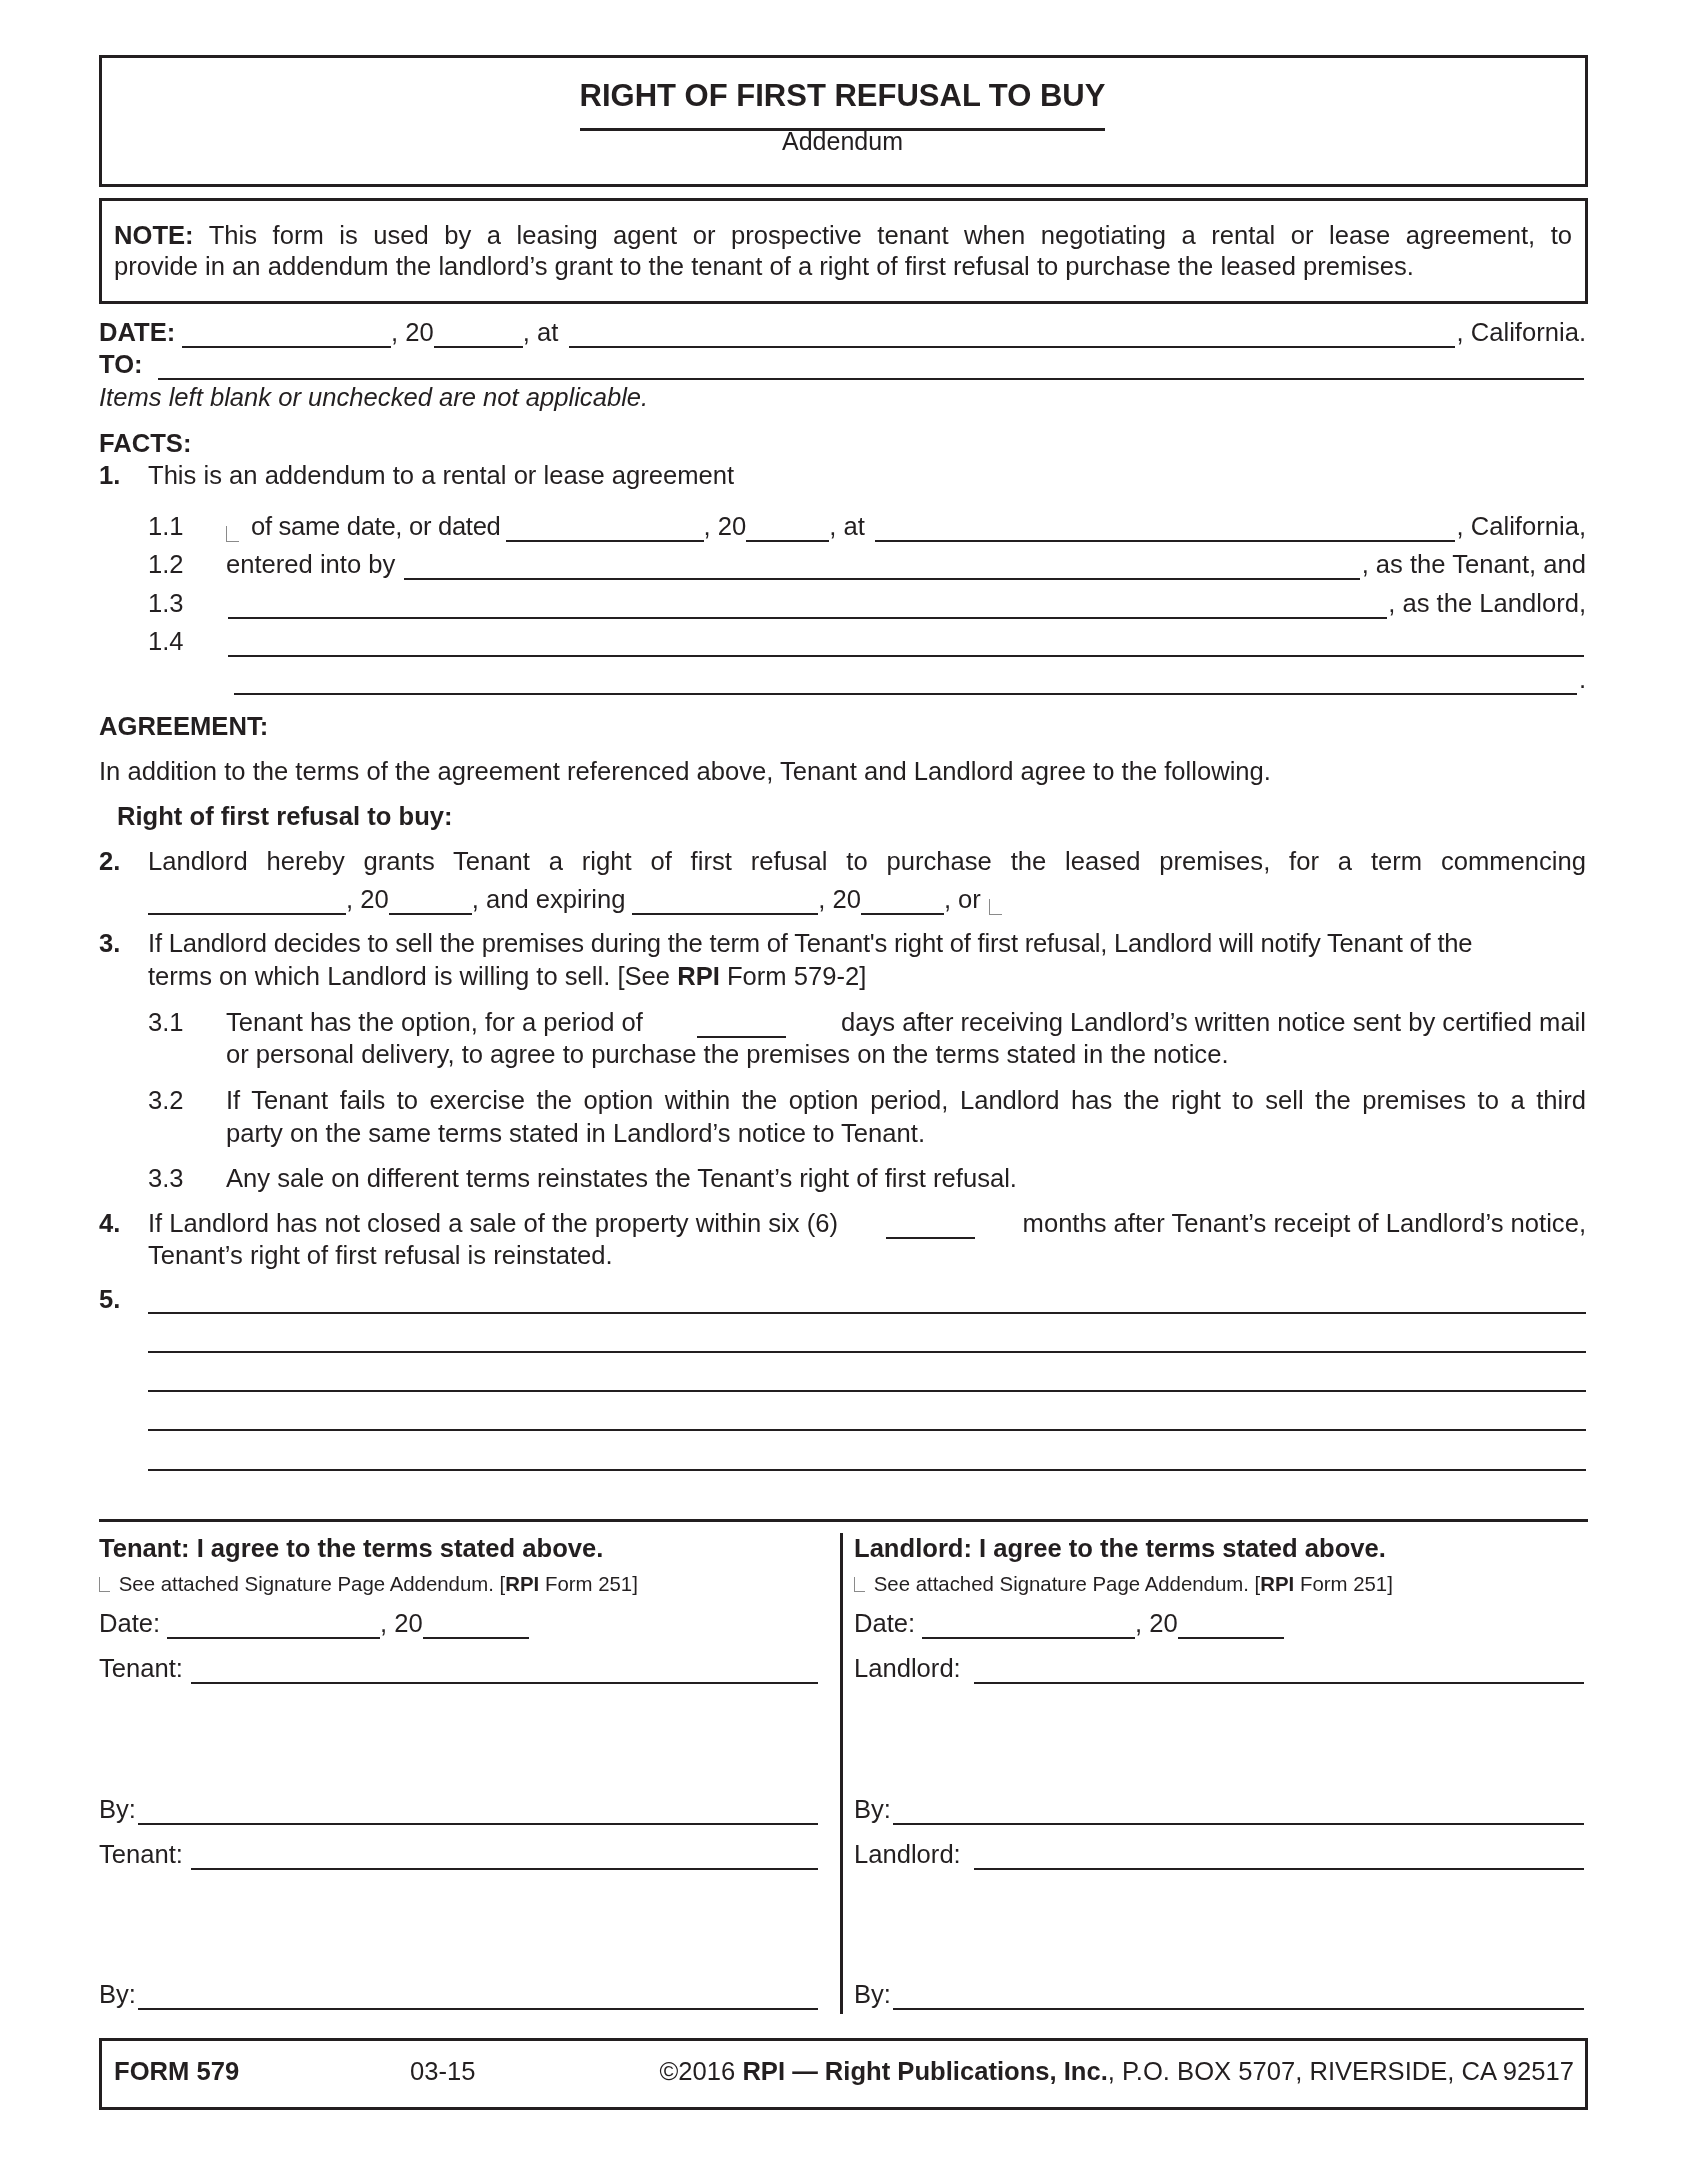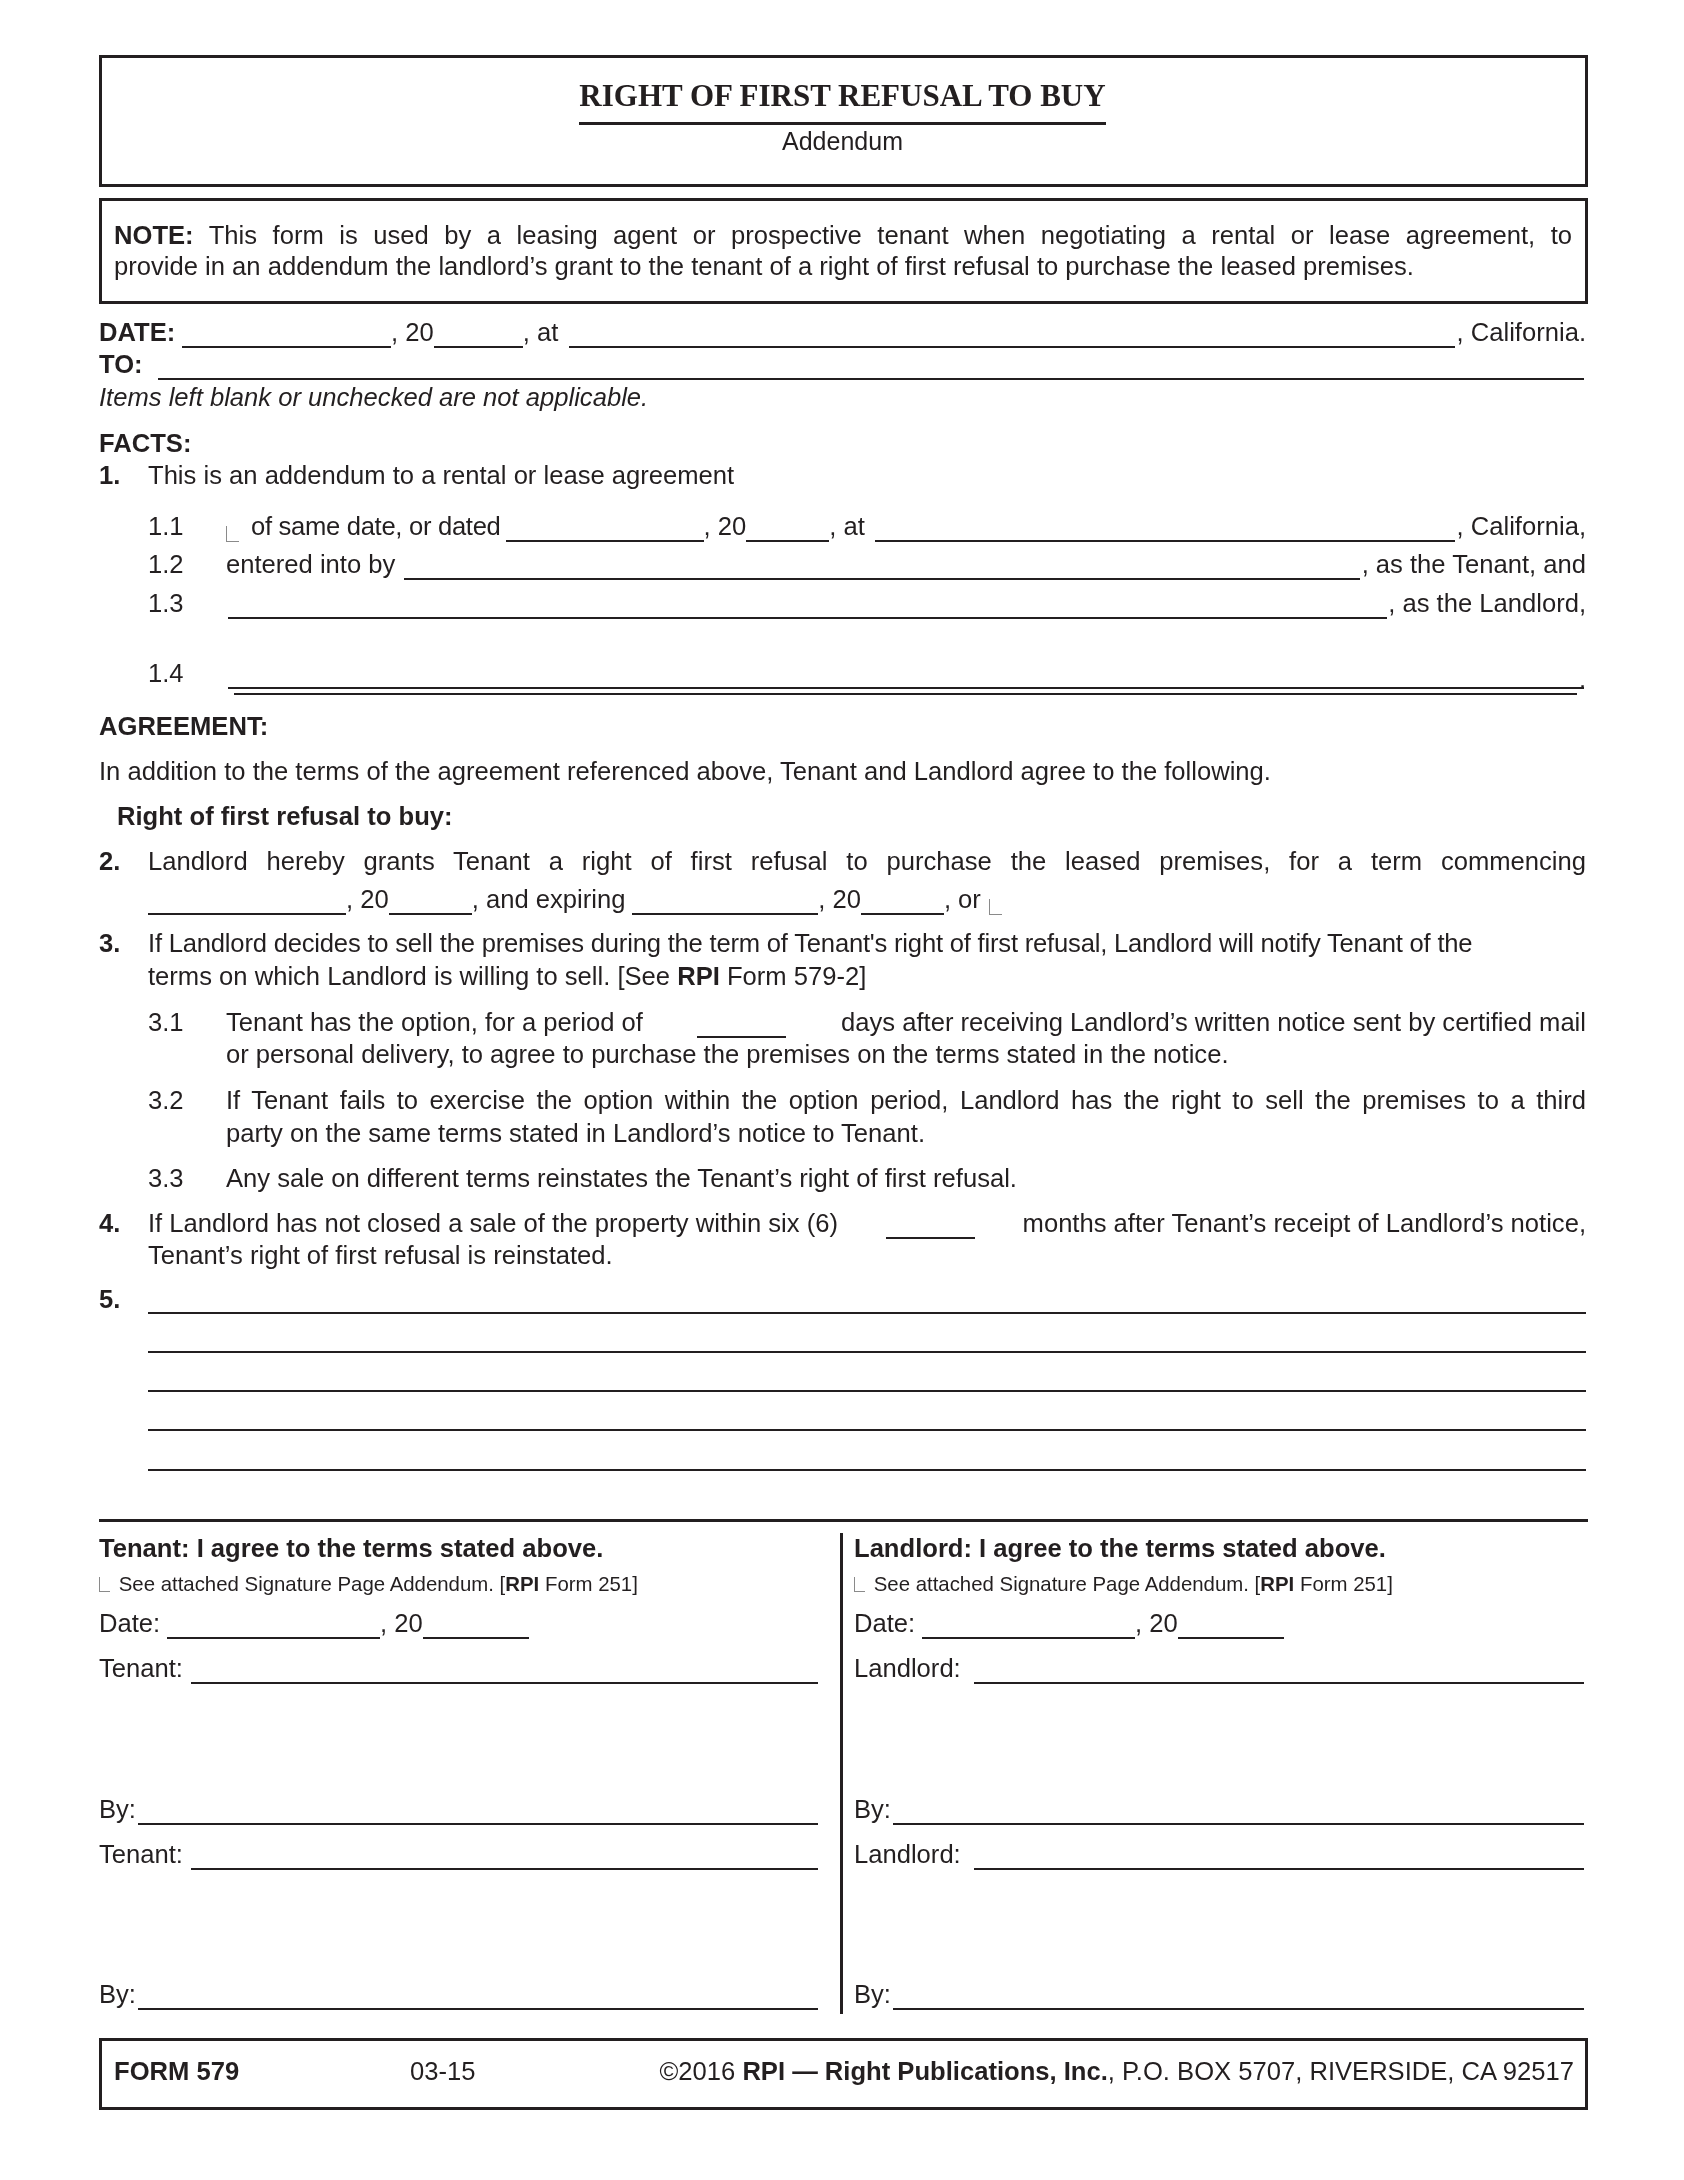--- a/index.html
+++ b/index.html
@@ -16,21 +16,21 @@
         border-bottom:1.7px solid #8a8a8a; margin-right:12px; vertical-align:-0.9px; cursor:pointer; }
   .row { position:absolute; display:flex; align-items:flex-end; white-space:nowrap; font-size:25.6px; line-height:31px; }
   .fill { flex:1; border-bottom:2.6px solid #231f20; height:20.4px; margin:0 1.7px; cursor:text; }
   .justify { text-align:justify; text-align-last:justify; }
 </style>
 </head>
 <body>
 
 <div class="box" style="left:99px;top:55px;width:1489px;height:132px;"></div>
 <div class="abs" style="left:0;width:1685px;top:78px;text-align:center;">
-  <span style="display:inline-block;font-size:31px;font-weight:bold;line-height:36px;border-bottom:3.4px solid #231f20;padding-bottom:8px;font-family:Liberation Serif, serif;">RIGHT OF FIRST REFUSAL TO BUY</span>
+  <span style="display:inline-block;font-size:31px;font-weight:bold;line-height:36px;border-bottom:3.4px solid #231f20;padding-bottom:14px;">RIGHT OF FIRST REFUSAL TO BUY</span>
 </div>
 <div class="abs t" style="left:0;width:1685px;top:126px;text-align:center;font-size:25px;">Addendum</div>
 
 <div class="box" style="left:99px;top:198px;width:1489px;height:106px;"></div>
 <div class="abs" style="left:114px;width:1458px;top:219px;font-size:25.6px;line-height:32px;text-align:justify;text-align-last:justify;">
   <span class="b">NOTE:</span>
   <span>This form is used by a leasing agent or prospective tenant when negotiating a rental or lease agreement, to</span>
 </div>
 <div class="abs t" style="left:114px;top:251px;">provide in an addendum the landlord’s grant to the tenant of a right of first refusal to purchase the leased premises.</div>
 
@@ -69,21 +69,21 @@
   <span style="margin-right:6.8px;">entered into by</span>
   <span class="fill"></span>
   <span>, as the Tenant, and</span>
 </div>
 <div class="row" style="left:148px;width:1438px;top:588px;">
   <span style="width:78px;">1.3</span>
   <span class="fill"></span>
   <span>, as the Landlord,</span>
 </div>
 <div class="row" style="left:148px;width:1438px;top:626px;">
-  <span style="width:78px;margin-top:32px;">1.4</span>
+  <span style="width:78px;">1.4</span>
   <span class="fill"></span>
 </div>
 <div class="row" style="left:232px;width:1354px;top:664px;">
   <span class="fill"></span>
   <span>.</span>
 </div>
 
 <div class="abs t b" style="left:99px;top:711px;">AGREEMENT:</div>
 <div class="abs t" style="left:99px;top:756px;">In addition to the terms of the agreement referenced above, Tenant and Landlord agree to the following.</div>
 <div class="abs t b" style="left:117px;top:801px;">Right of first refusal to buy:</div>

